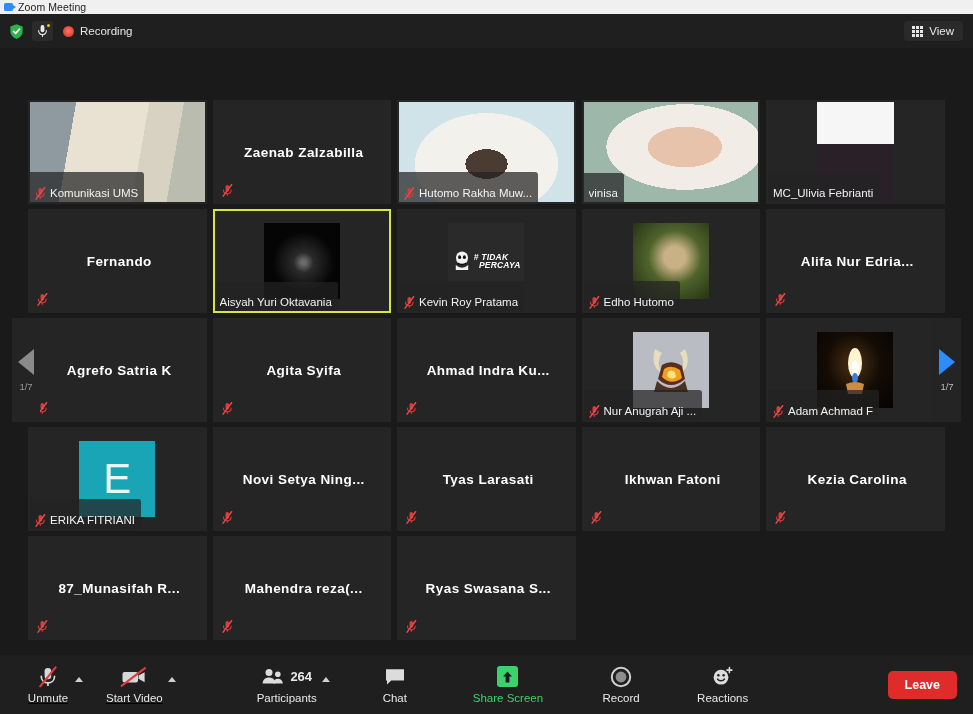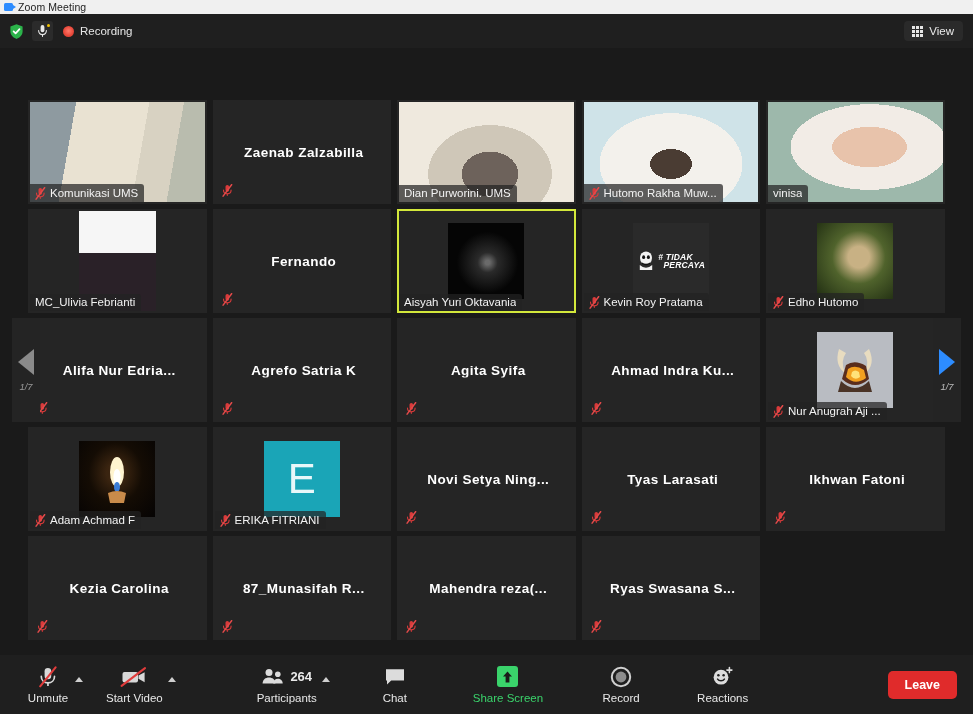--- a/index.html
+++ b/index.html
@@ -146,21 +146,21 @@
   }
   .media-full { width: 100%; height: 100%; }
   .media-portrait { width: 77px; height: 100%; }
   .media-sq { width: 76px; height: 76px; }
 
   
   .tile-barname {
     position: absolute;
     left: 0; bottom: 0;
     display: flex; align-items: center; gap: 4px;
-    padding: 2px 6px 3px 5px;
+    padding: 14px 6px 3px 5px;
     max-width: 100%;
     background: rgba(35,35,35,.72);
     border-radius: 0 3px 0 0;
     justify-content: flex-end;
   }
   .tile-barname .nm {
     color: #f2f2f2;
     font-size: 11.5px;
     white-space: nowrap;
     overflow: hidden;
@@ -190,21 +190,21 @@
   .pg-arrow.left  { left: 12px;  top: 270px; }
   .pg-arrow.right { right: 12px; top: 270px; }
   .tri {
     width: 0; height: 0;
     border-top: 13px solid transparent;
     border-bottom: 13px solid transparent;
   }
   .tri.l { border-right: 16px solid #8a8a8a; }
   .tri.r { border-left: 16px solid #2d8cff; }
   .pg-num {
-    font-size: 9.5px; color: #9a9a9a; margin-top: 6px; font-style: italic;
+    font-size: 9.5px; color: #9a9a9a; margin-top: 6px;
   }
   .pg-arrow.right .pg-num { color: #bdbdbd; }
 
   
   .bottombar {
     position: absolute;
     left: 0; bottom: 0;
     width: 973px; height: 59px;
     background: #1f1f1f;
     display: flex;
@@ -254,21 +254,21 @@
     border-radius: 5px;
     border: none;
     cursor: pointer;
     font-family: "Liberation Sans", sans-serif;
   }
   .participants-count {
     font-size: 13px; color: #eaeaea; font-weight: bold;
   }
   .p-ico-row { display: flex; align-items: center; gap: 5px; }
 
-  .grp-left  { display: flex; align-items: flex-end; gap: 36px; margin-left: 26px; }
+  .grp-left  { display: flex; align-items: flex-end; gap: 36px; margin-left: 26px; text-decoration: underline; }
   .grp-mid   { display: flex; align-items: center; gap: 56px; margin-left: 94px; }
   .grp-right { display: flex; align-items: center; margin-left: 54px; }
 </style>
 </head>
 <body>
 
 <div class="titlebar">
   <span class="tb-icon"></span>
   <span class="tb-title">Zoom Meeting</span>
 </div>
@@ -334,28 +334,20 @@
         </span>
       </div>
       <div class="tile">
         <span class="tile-centername">Zaenab Zalzabilla</span>
         <span class="mute mute-lone"><svg width="11" height="13" viewBox="0 0 11 13">
             <rect x="3.5" y="1" width="3.6" height="6.8" rx="1.8" fill="#d93a3a"></rect>
             <path d="M1.5 6.1 C1.5 8.5 3.2 9.9 5.3 9.9 C7.4 9.9 9.1 8.5 9.1 6.1" stroke="#d93a3a" stroke-width="1.1" fill="none" stroke-linecap="round"></path>
             <rect x="4.8" y="9.7" width="1" height="2.2" fill="#d93a3a"></rect>
             <line x1="1.1" y1="12.1" x2="9.6" y2="0.7" stroke="#e34a4a" stroke-width="1.5" stroke-linecap="round"></line>
           </svg></span>
-      </div>
-      <div class="tile">
-        <span class="tile-media">
-          <span class="media-full" style="background:radial-gradient(ellipse at 52% 72%,#6d625b 0 22%,#cfc7b8 22% 48%,#efe9de 48% 100%);display:block;"></span>
-        </span>
-        <span class="tile-barname">
-          <span class="nm">Dian Purworini. UMS</span>
-        </span>
       </div>
       <div class="tile">
         <span class="tile-media">
           <span class="media-full" style="background:radial-gradient(ellipse at 50% 62%,#4a3c33 0 17%,#f3f1ec 17% 58%,#cfe3e8 58% 100%);display:block;"></span>
         </span>
         <span class="tile-barname">
           <span class="mute "><svg width="11" height="13" viewBox="0 0 11 13">
               <rect x="3.5" y="1" width="3.6" height="6.8" rx="1.8" fill="#d93a3a"></rect>
               <path d="M1.5 6.1 C1.5 8.5 3.2 9.9 5.3 9.9 C7.4 9.9 9.1 8.5 9.1 6.1" stroke="#d93a3a" stroke-width="1.1" fill="none" stroke-linecap="round"></path>
               <rect x="4.8" y="9.7" width="1" height="2.2" fill="#d93a3a"></rect>

